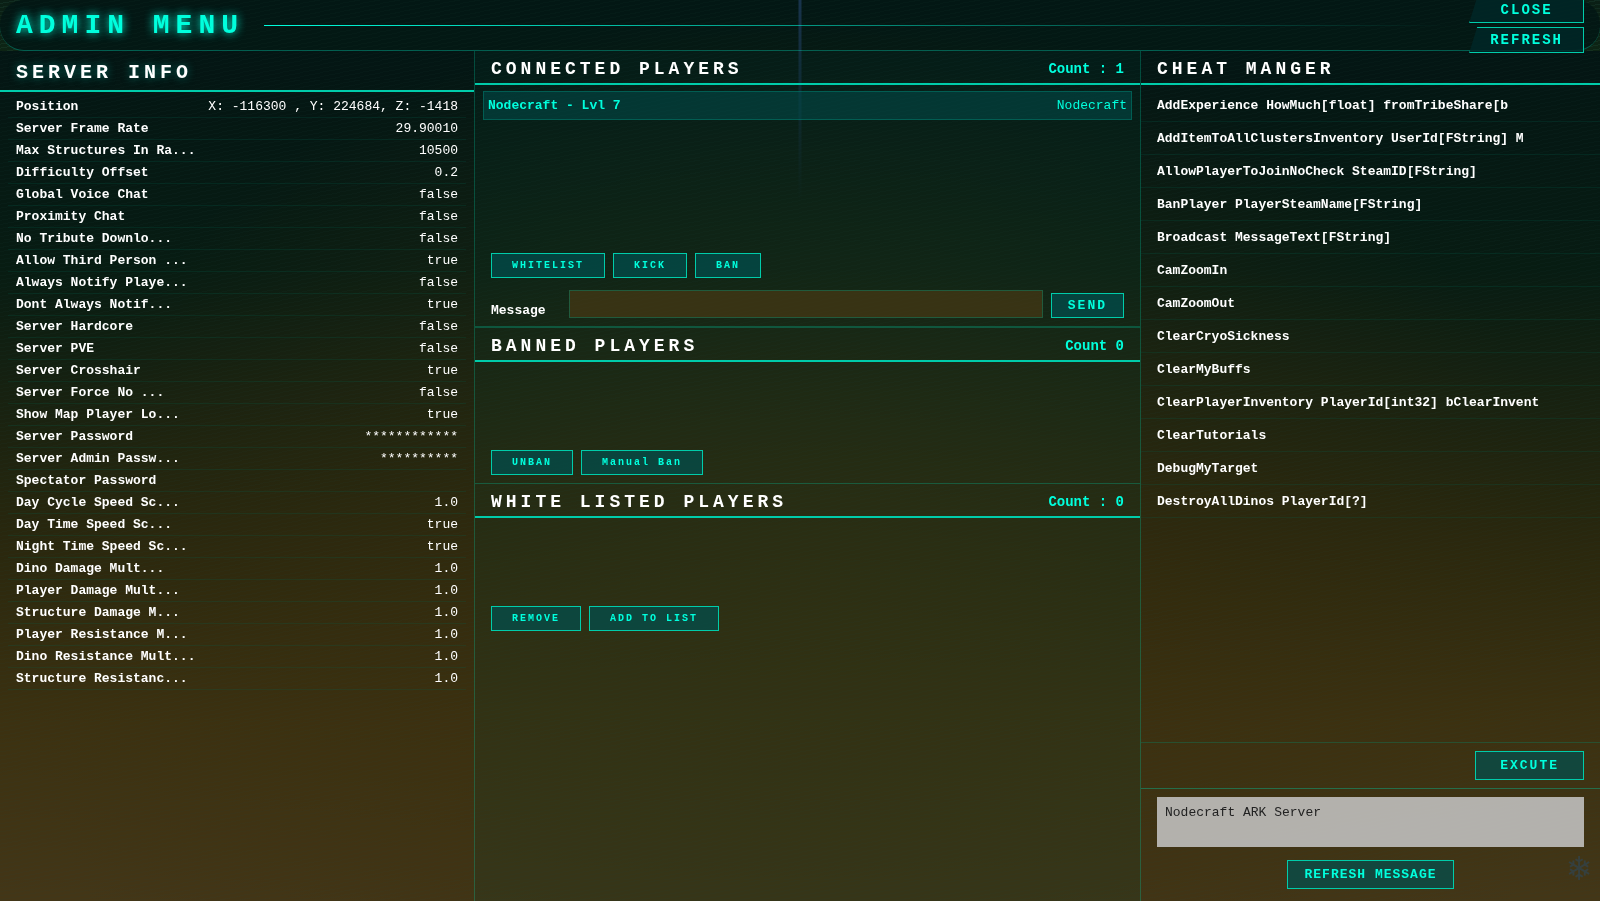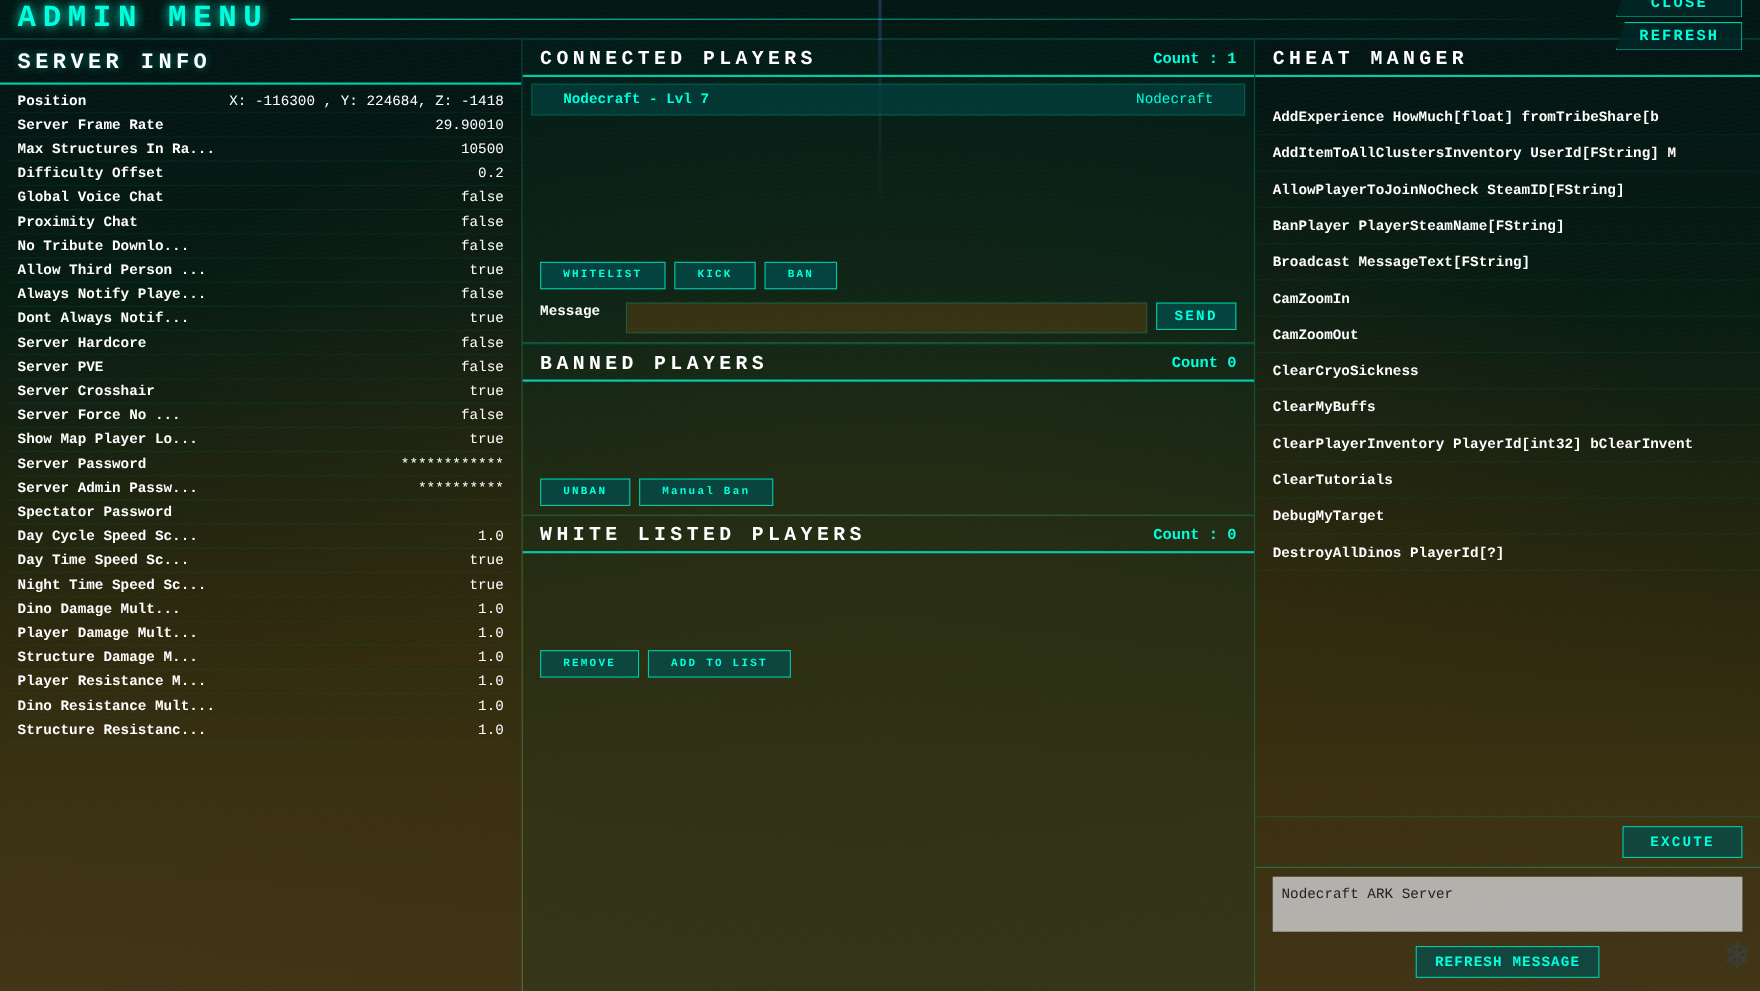--- a/index.html
+++ b/index.html
@@ -51,22 +51,23 @@
       flex-direction: column;
     }
 
     
     .top-bar {
       display: flex;
       align-items: center;
       padding: 8px 16px;
       background: rgba(0,20,20,0.7);
       border-bottom: 1px solid rgba(0,255,220,0.3);
-      height: 36px;
-      flex-shrink: 0;
+      height: 51px;
+      flex-shrink: 0;
+      border-radius: 24px;
     }
 
     .app-title {
       color: #00ffdd;
       font-size: 28px;
       font-weight: bold;
       letter-spacing: 6px;
       text-shadow: 0 0 10px #00ffdd;
       margin-right: 20px;
     }
@@ -198,21 +199,21 @@
       overflow-y: auto;
       padding: 4px 8px;
     }
 
     .player-row {
       display: flex;
       justify-content: space-between;
       align-items: center;
       background: rgba(0,80,80,0.5);
       border: 1px solid rgba(0,150,130,0.4);
-      padding: 6px 28px;
+      padding: 6px 4px;
       margin: 2px 0;
       cursor: pointer;
     }
 
     .player-name {
       color: #00ffdd;
       font-size: 13px;
       font-weight: bold;
     }
 
@@ -235,21 +236,21 @@
       padding: 6px 20px;
       font-family: 'Courier New', monospace;
       font-size: 10px;
       font-weight: bold;
       letter-spacing: 2px;
       cursor: pointer;
     }
 
     .message-row {
       display: flex;
-      align-items: flex-start;
+      align-items: flex-end;
       gap: 8px;
       padding: 4px 16px 8px;
     }
 
     .msg-label {
       color: #ffffff;
       font-size: 13px;
       font-weight: bold;
       width: 70px;
     }
@@ -316,21 +317,21 @@
     .cheat-manager {
       flex: 1;
       overflow: hidden;
       display: flex;
       flex-direction: column;
     }
 
     .cheat-list {
       flex: 1;
       overflow-y: auto;
-      padding: 20px 0;
+      padding: 4px 0;
     }
 
     .cheat-item {
       padding: 7px 16px;
       border-bottom: 1px solid rgba(0,100,80,0.2);
       cursor: pointer;
     }
 
     .cheat-text {
       color: #ffffff;

